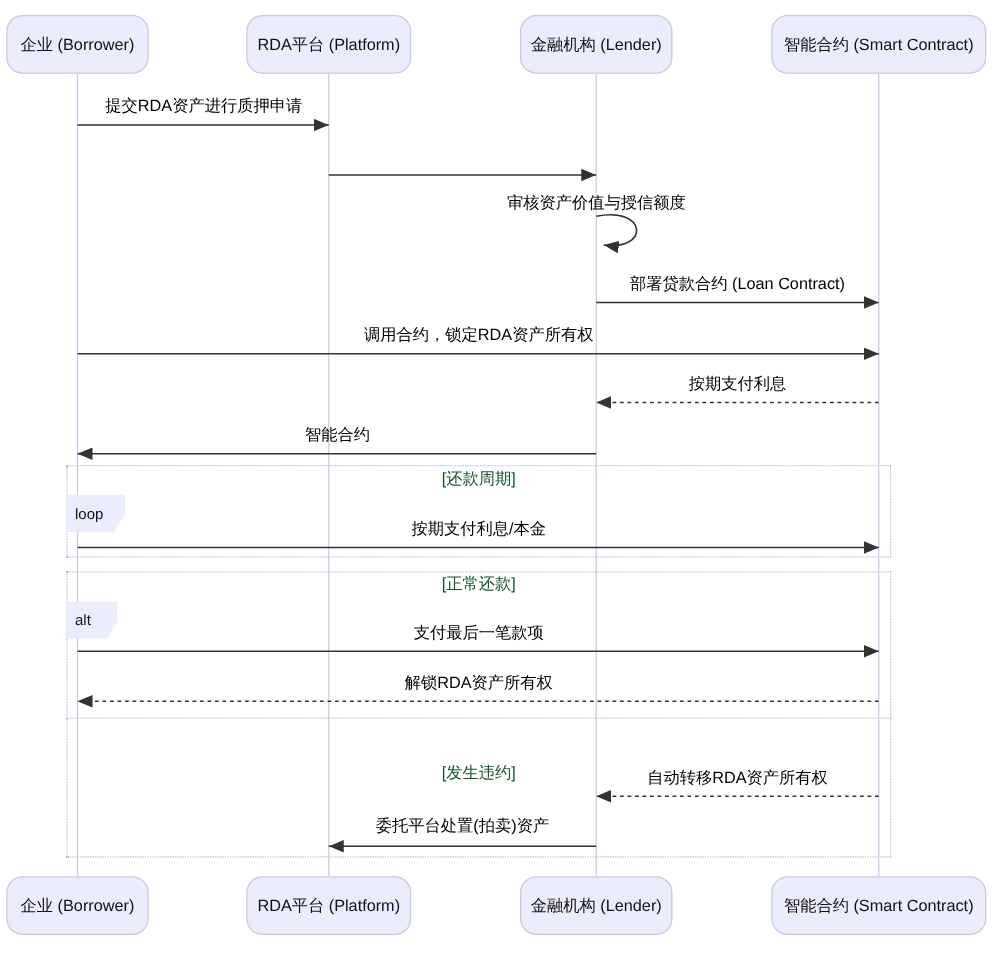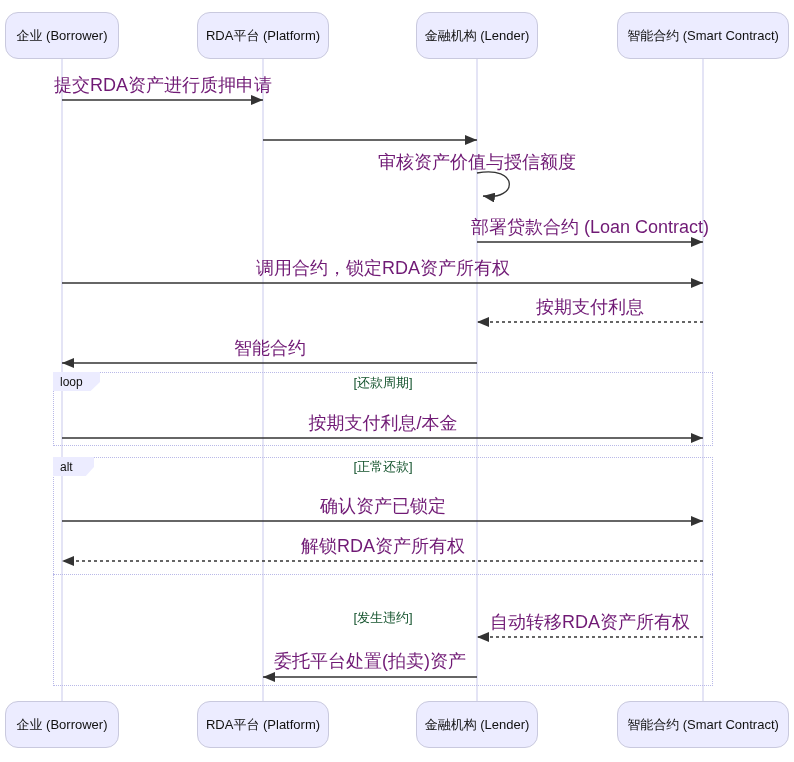--- a/index.html
+++ b/index.html
@@ -7,33 +7,34 @@
     position:relative;width:794px;height:762px;background:#ffffff;overflow:hidden;
     font-family:"Liberation Sans","DejaVu Sans",sans-serif;
   }
   .layer{position:absolute;left:0;top:0;width:794px;height:762px;}
   .actor{
     position:absolute;height:47px;background:#ECECFF;border:1px solid #c9c9de;
     border-radius:13px;display:flex;align-items:center;justify-content:center;
     font-size:13px;color:#101010;box-sizing:border-box;white-space:nowrap;
   }
   .msg{
-    position:absolute;transform:translateX(-50%);font-size:18px;color:#701a75;
+    position:absolute;transform:translateX(-50%);font-size:13px;color:#000000;
     white-space:nowrap;line-height:16px;
   }
   .cond{
     position:absolute;transform:translateX(-50%);font-size:13px;color:#14532d;
     white-space:nowrap;line-height:16px;
   }
   .frame{position:absolute;border:1px dotted #b9b9e8;box-sizing:border-box;}
   .divider{position:absolute;border-top:1px dotted #b9b9e8;height:0;}
   .tab{
-    position:absolute;background:#ECECFF;height:19px;display:flex;align-items:center;
+    position:absolute;background:#ECECFF;height:30px;display:flex;align-items:center;
     padding-left:7px;font-size:12px;color:#101010;box-sizing:border-box;
     clip-path:polygon(0 0,100% 0,100% 52%,80% 100%,0 100%);
+    margin-top:24px;
   }
 </style>
 </head>
 <body>
 
 <div class="stage">
 
   <svg class="layer" width="794" height="762" viewBox="0 0 794 762">
     <defs>
       <marker id="ah" markerUnits="userSpaceOnUse" markerWidth="12" markerHeight="10" refX="12" refY="5" orient="auto">
@@ -71,21 +72,21 @@
   <div class="cond" style="left:383px;top:459px">[正常还款]</div>
   <div class="cond" style="left:383px;top:610px">[发生违约]</div>
 
   <div class="msg" style="left:163px;top:77px">提交RDA资产进行质押申请</div>
   <div class="msg" style="left:477px;top:154px">审核资产价值与授信额度</div>
   <div class="msg" style="left:590px;top:219px">部署贷款合约 (Loan Contract)</div>
   <div class="msg" style="left:383px;top:260px">调用合约，锁定RDA资产所有权</div>
   <div class="msg" style="left:590px;top:299px">按期支付利息</div>
   <div class="msg" style="left:270px;top:340px">智能合约</div>
   <div class="msg" style="left:383px;top:415px">按期支付利息/本金</div>
-  <div class="msg" style="left:383px;top:498px">确认资产已锁定</div>
+  <div class="msg" style="left:383px;top:498px">支付最后一笔款项</div>
   <div class="msg" style="left:383px;top:538px">解锁RDA资产所有权</div>
   <div class="msg" style="left:590px;top:614px">自动转移RDA资产所有权</div>
   <div class="msg" style="left:370px;top:653px">委托平台处置(拍卖)资产</div>
 
   <div class="actor" style="left:5px;top:12px;width:114px">企业 (Borrower)</div>
   <div class="actor" style="left:197px;top:12px;width:132px">RDA平台 (Platform)</div>
   <div class="actor" style="left:416px;top:12px;width:122px">金融机构 (Lender)</div>
   <div class="actor" style="left:617px;top:12px;width:172px">智能合约 (Smart Contract)</div>
 
   <div class="actor" style="left:5px;top:701px;width:114px">企业 (Borrower)</div>

